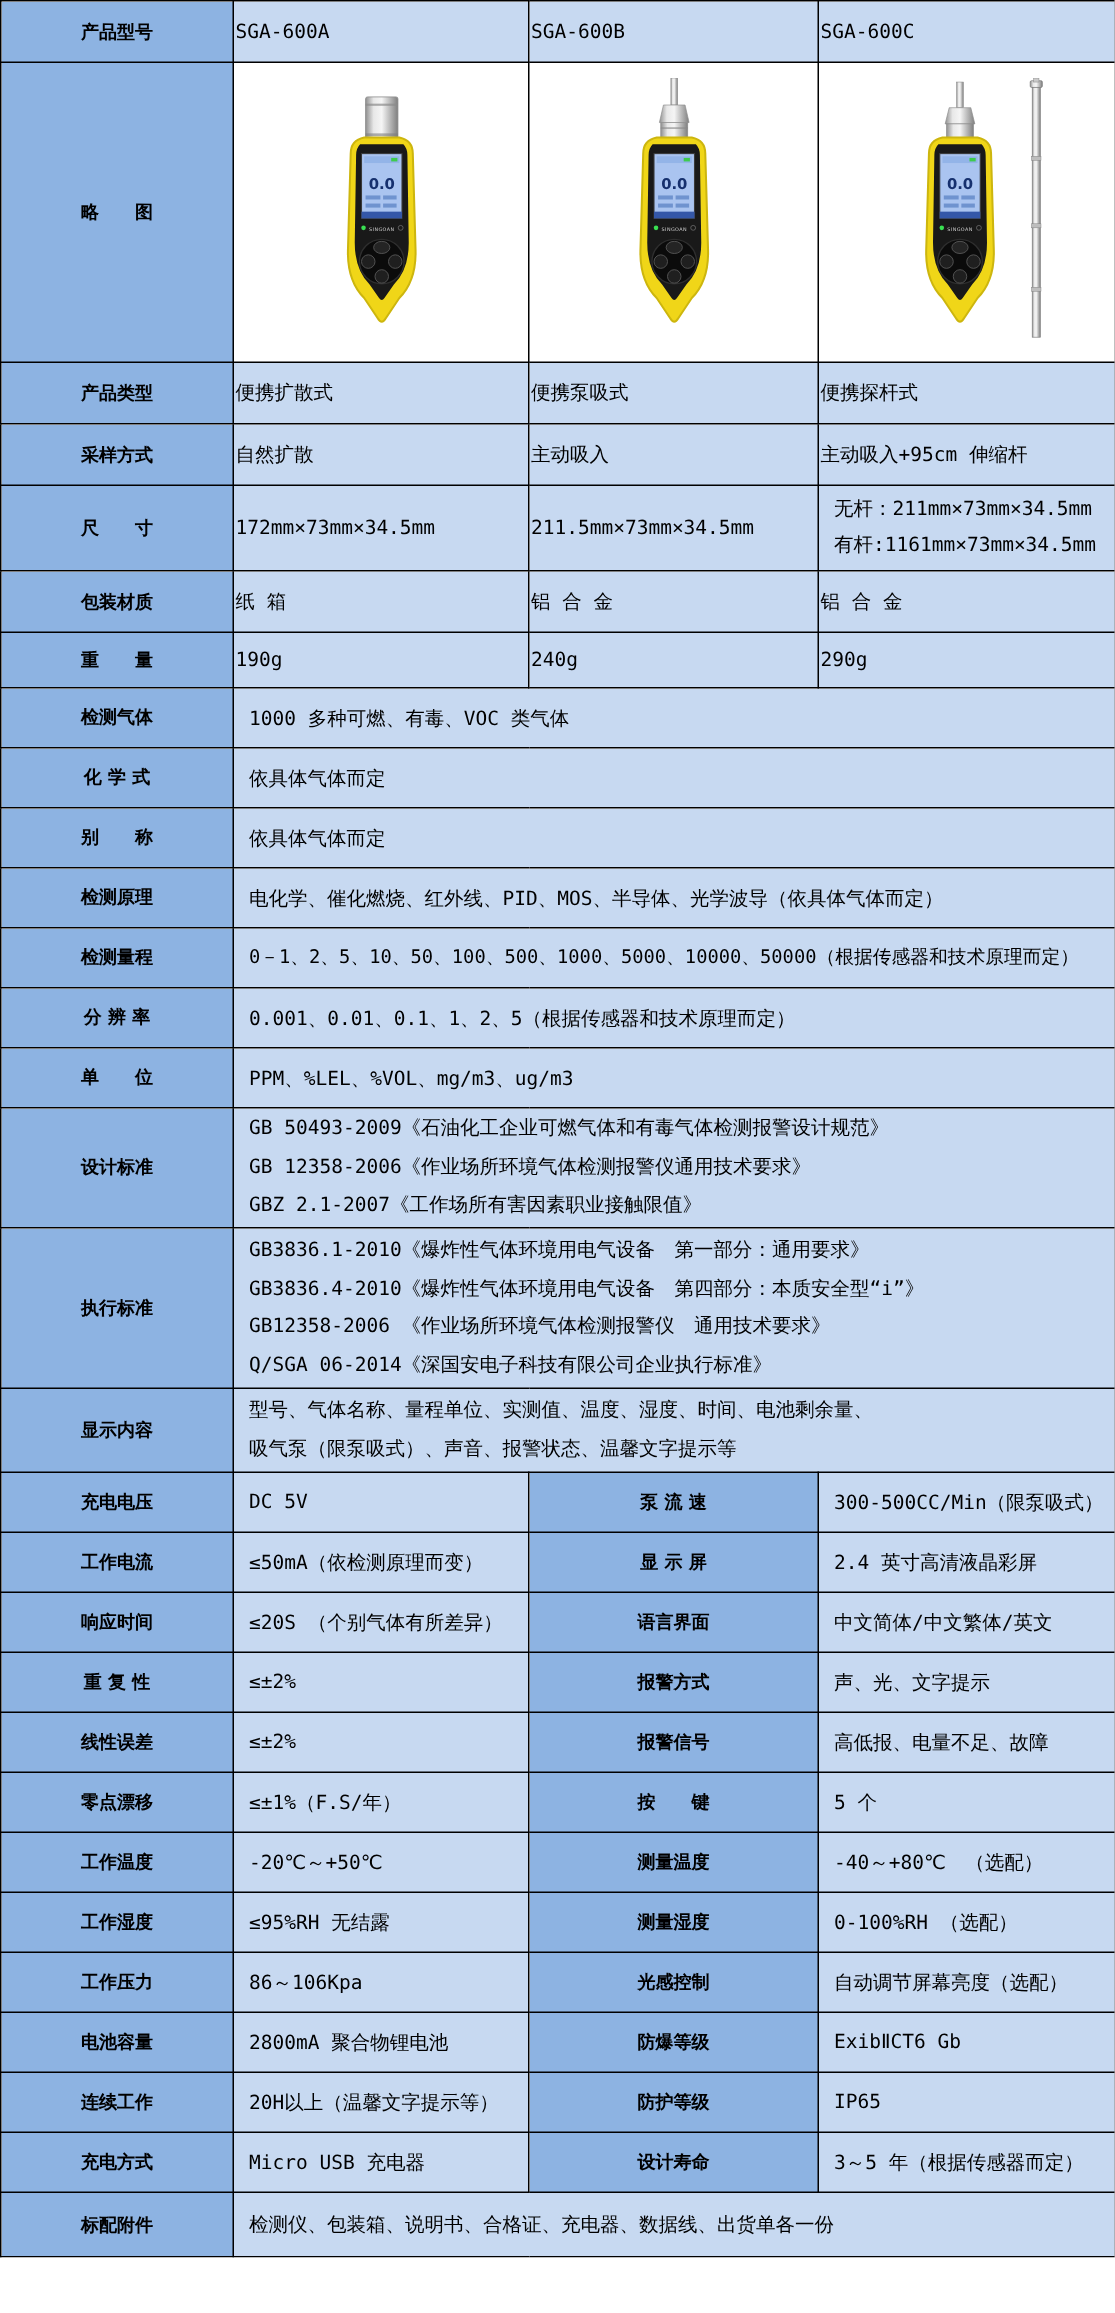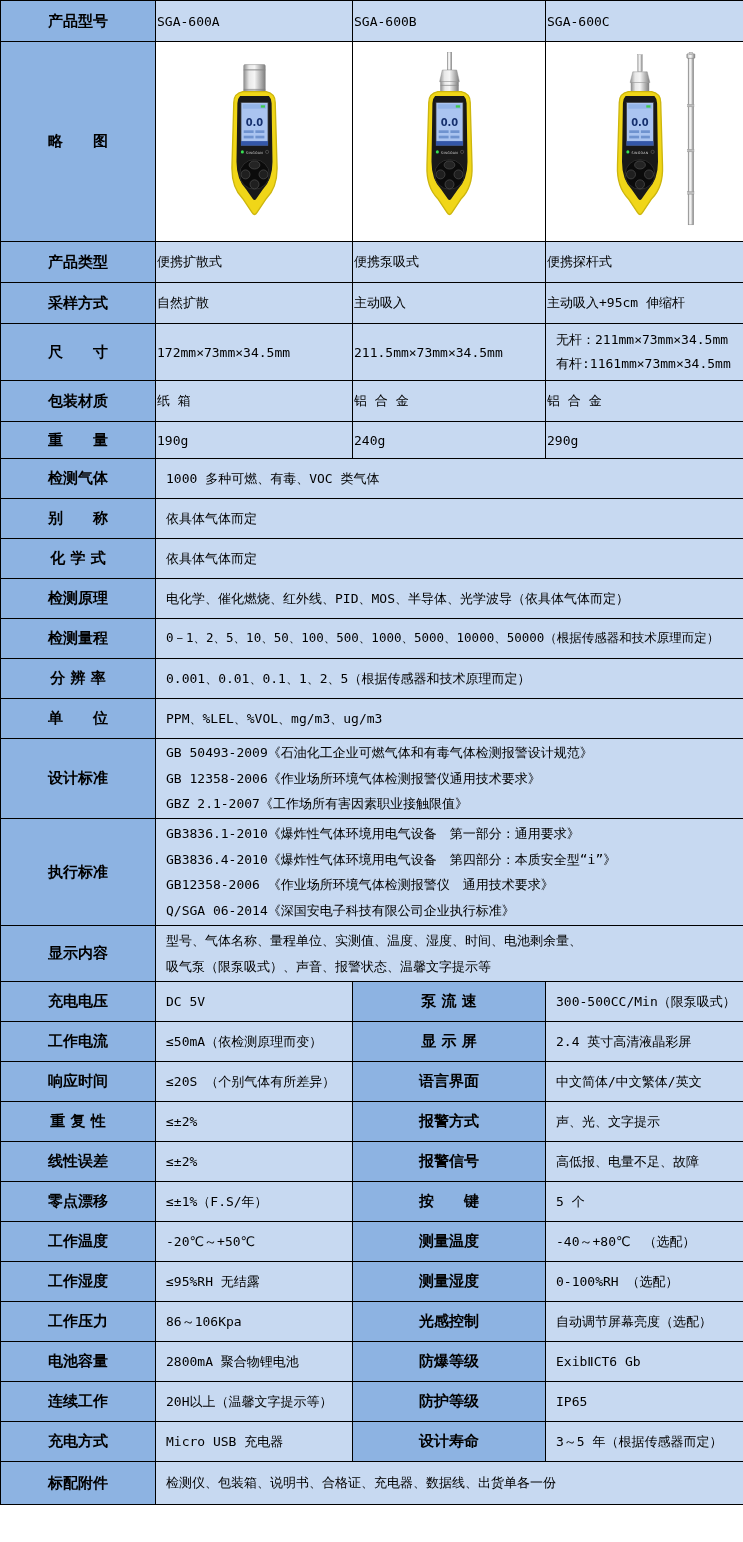--- a/index.html
+++ b/index.html
@@ -1,20 +1,20 @@
 <!DOCTYPE html>
 <html><head>
 <meta charset="utf-8">
 <style>
   html,body{margin:0;padding:0;background:#fff;}
   .sheet{width:743px;}
   table{border-collapse:collapse;width:743px;table-layout:fixed;
         font-family:"DejaVu Sans","Liberation Sans",sans-serif;color:#000;}
   td{border:1px solid #000;vertical-align:middle;overflow:hidden;}
-  .lbl{background:#8db3e2;font-weight:bold;text-align:center;font-size:15px;
+  .lbl{background:#8db3e2;font-weight:bold;text-align:center;font-size:12px;
        font-family:"DejaVu Sans","Liberation Sans",sans-serif;white-space:pre;}
   .val{background:#c7d9f1;font-size:13px;
        font-family:"DejaVu Sans Mono","Liberation Mono","DejaVu Sans",monospace;}
   .center{margin-top:17px;}
   .left{text-align:left;padding-left:10px;padding-right:4px;}
   .img-cell{background:#ffffff;text-align:center;vertical-align:middle;}
   .line{line-height:25.5px;white-space:nowrap;}
   .dim-line{line-height:24px;white-space:nowrap;font-size:13px;}
   .r38 td{height:38px;} .r37 td{height:37px;} .r34 td{height:34px;}
   .r54 td{height:54px;} .r40 td{height:40px;}
@@ -141,25 +141,25 @@
   <td class="val center">190g</td>
   <td class="val center">240g</td>
   <td class="val center">290g</td>
 </tr>
 
 <tr class="r37">
   <td class="lbl">检测气体</td>
   <td class="val left" colspan="3">1000 多种可燃、有毒、VOC 类气体</td>
 </tr>
 <tr class="r37">
+  <td class="lbl">化 学 式</td>
+  <td class="val left" colspan="3">依具体气体而定</td>
+</tr>
+<tr class="r37">
   <td class="lbl">别　　称</td>
-  <td class="val left" colspan="3">依具体气体而定</td>
-</tr>
-<tr class="r37">
-  <td class="lbl">化 学 式</td>
   <td class="val left" colspan="3">依具体气体而定</td>
 </tr>
 <tr class="r37">
   <td class="lbl">检测原理</td>
   <td class="val left" colspan="3">电化学、催化燃烧、红外线、PID、MOS、半导体、光学波导（依具体气体而定）</td>
 </tr>
 <tr class="r37">
   <td class="lbl">检测量程</td>
   <td class="val left" colspan="3" style="font-size:12.5px">0－1、2、5、10、50、100、500、1000、5000、10000、50000（根据传感器和技术原理而定）</td>
 </tr>

